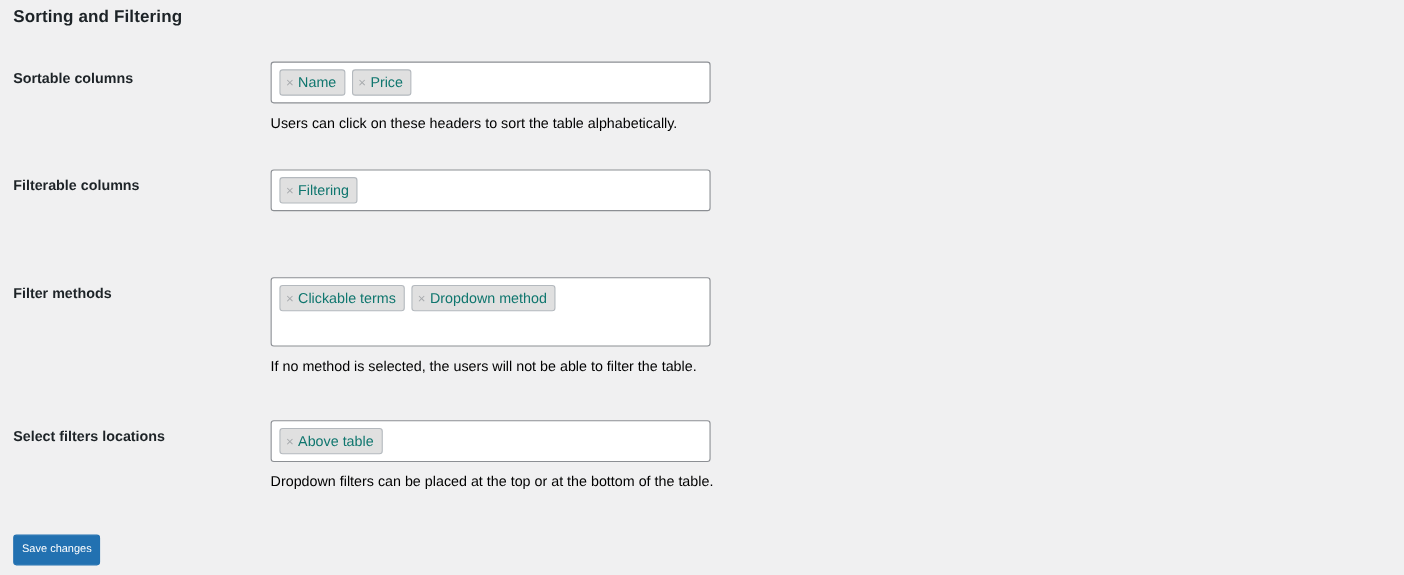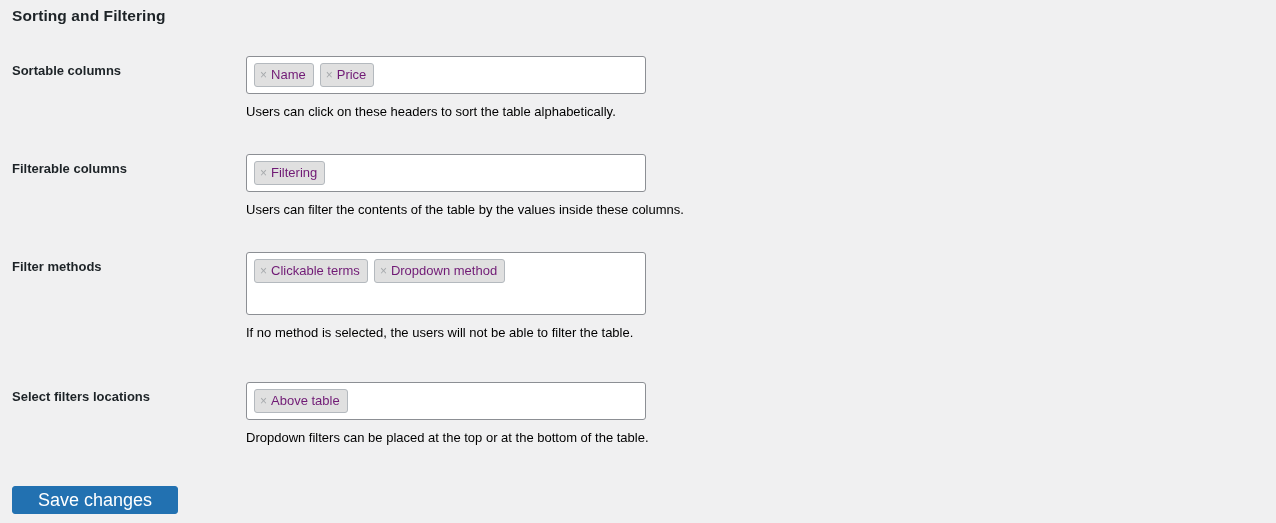--- a/index.html
+++ b/index.html
@@ -91,21 +91,21 @@
   }
   .chip .chip-x {
     color: #a7aaad;
     font-size: 12px;
     margin-right: 4px;
     line-height: 1;
     display: inline-block;
     cursor: pointer;
   }
   .chip .chip-label {
-    color: #701a75;
+    color: #0f766e;
   }
   .field-desc {
     margin-top: 9px;
     font-size: 13px;
     line-height: 17px;
     color: #000000;
     white-space: nowrap;
   }
   .submit-area {
     position: absolute;
@@ -113,24 +113,24 @@
     top: 486px;
   }
   .button-primary {
     display: inline-block;
     box-sizing: border-box;
     background: #2271b1;
     border: 1px solid #2271b1;
     border-radius: 3px;
     color: #ffffff;
     font-family: "Liberation Sans", sans-serif;
-    font-size: 18px;
+    font-size: 10px;
     line-height: 26px;
     height: 28px;
-    padding: 0 25px;
+    padding: 0 7px;
     cursor: pointer;
     text-decoration: none;
     white-space: nowrap;
   }
 </style>
 </head>
 <body>
 
 <div class="page">
 
@@ -157,21 +157,20 @@
 
     <div class="form-row">
       <div class="row-label" style="top:115px;">Filterable columns</div>
       <div class="field-wrap" style="top:108px;">
         <div class="token-input h-single">
           <span class="chip">
             <span class="chip-x">×</span>
             <span class="chip-label">Filtering</span>
           </span>
         </div>
-        <div class="field-desc">Users can filter the contents of the table by the values inside these columns.</div>
       </div>
     </div>
 
     <div class="form-row">
       <div class="row-label" style="top:213px;">Filter methods</div>
       <div class="field-wrap" style="top:206px;">
         <div class="token-input h-double">
           <span class="chip">
             <span class="chip-x">×</span>
             <span class="chip-label">Clickable terms</span>

